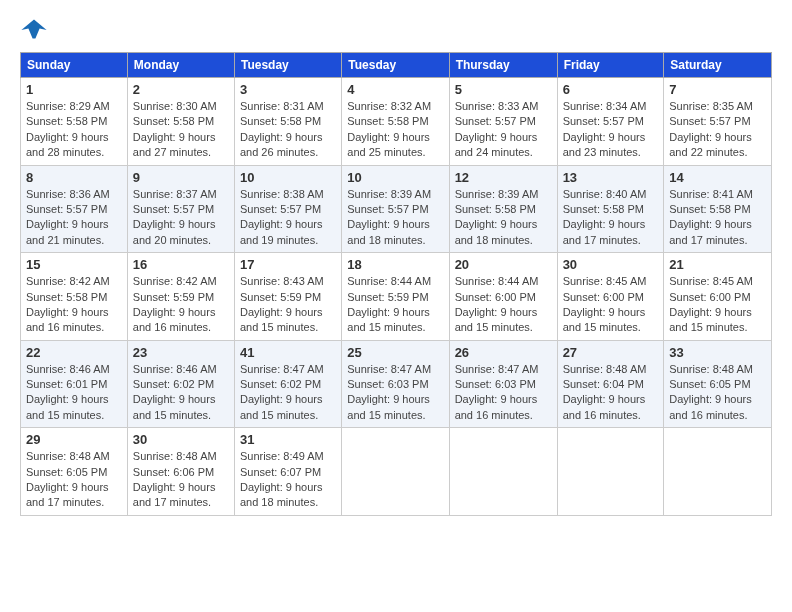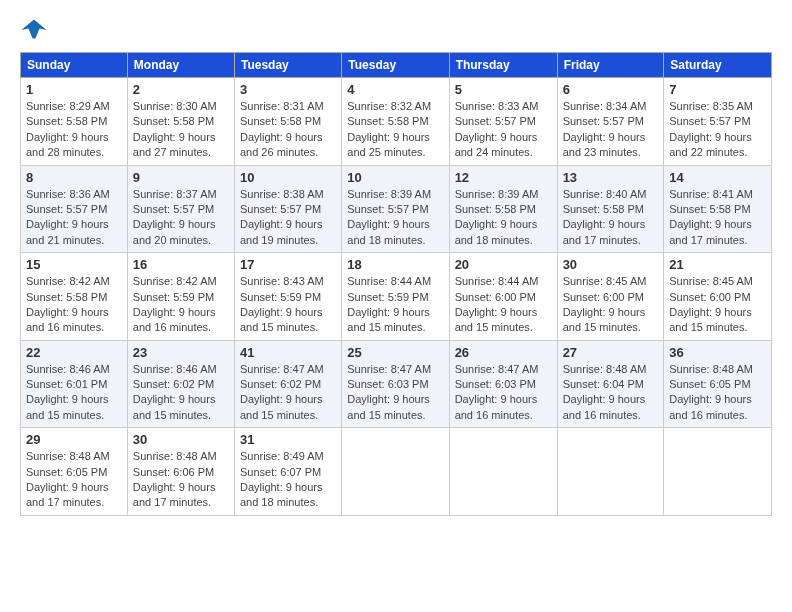--- a/index.html
+++ b/index.html
@@ -227,21 +227,21 @@
         </td>
         <td>
           <span class="day-num">26</span>
           <div class="day-info">Sunrise: 8:47 AM<br>Sunset: 6:03 PM<br>Daylight: 9 hours and 16 minutes.</div>
         </td>
         <td>
           <span class="day-num">27</span>
           <div class="day-info">Sunrise: 8:48 AM<br>Sunset: 6:04 PM<br>Daylight: 9 hours and 16 minutes.</div>
         </td>
         <td>
-          <span class="day-num">36</span>
+          <span class="day-num">33</span>
           <div class="day-info">Sunrise: 8:48 AM<br>Sunset: 6:05 PM<br>Daylight: 9 hours and 16 minutes.</div>
         </td>
       </tr>
       <tr>
         <td>
           <span class="day-num">29</span>
           <div class="day-info">Sunrise: 8:48 AM<br>Sunset: 6:05 PM<br>Daylight: 9 hours and 17 minutes.</div>
         </td>
         <td>
           <span class="day-num">30</span>

